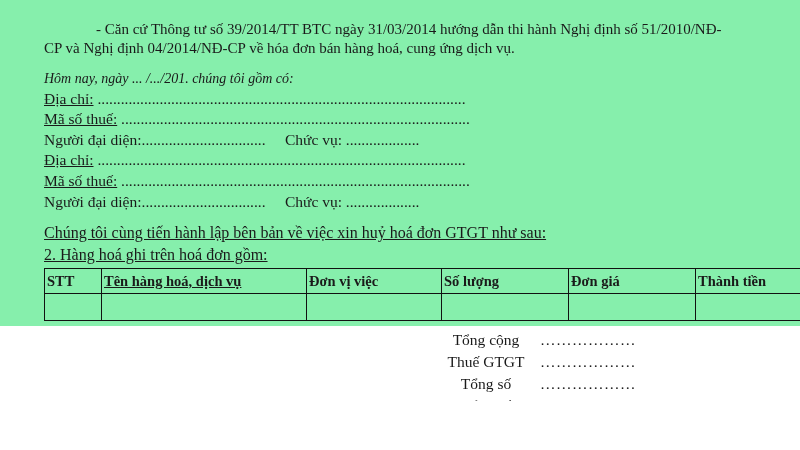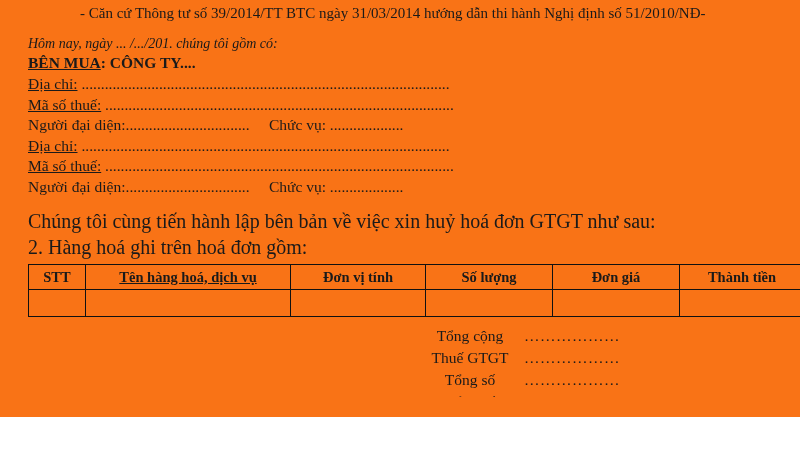--- a/index.html
+++ b/index.html
@@ -10,23 +10,23 @@
   body {
     width: 800px;
     height: 450px;
     overflow: hidden;
     font-family: "Liberation Serif", serif;
     color: #1a1a1a;
   }
   .page {
     position: relative;
     width: 800px;
-    height: 417px;
-    background: #f97316;
-    padding: 0;
+    height: 326px;
+    background: #86efac;
+    padding: 16px;
     box-sizing: border-box;
   }
   .doc-body {
     padding: 4px 28px 0 28px;
   }
   .line {
     font-size: 14px;
     line-height: 1.30;
     white-space: pre-wrap;
   }
@@ -50,35 +50,36 @@
   }
   .gap {
     height: 10px;
   }
   .party-line {
     font-size: 15.5px;
     line-height: 1.33;
     white-space: pre;
   }
   .section-q {
-    font-size: 20px;
+    font-size: 16px;
     line-height: 1.34;
     white-space: pre-wrap;
+    text-decoration: underline;
   }
   table.goods {
     border-collapse: collapse;
     width: 746px;
     margin-top: 3px;
     table-layout: fixed;
   }
   table.goods th, table.goods td {
     border: 1px solid #111;
     font-size: 14.5px;
     font-weight: bold;
-    text-align: center;
+    text-align: left;
     padding: 2px 2px;
     height: 20px;
     font-family: "Liberation Serif", serif;
   }
   table.goods tr.empty td {
     height: 22px;
   }
   .col-stt { width: 52px; }
   .col-name { width: 200px; text-decoration: underline; }
   .col-unit { width: 130px; }
@@ -108,27 +109,27 @@
   }
 </style>
 </head>
 <body>
 
 <div class="page">
   <div class="doc-body">
 
     <div class="intro">
       <span class="ind"></span><span>- Căn cứ Thông tư số 39/2014/TT BTC ngày 31/03/2014 hướng dẫn thi hành Nghị định số  51/2010/NĐ-</span><br>
+      <span>CP và Nghị định 04/2014/NĐ-CP về hóa đơn bán hàng hoá, cung ứng dịch vụ.</span>
     </div>
 
     <div class="gap"></div>
 
     <div class="line italic">Hôm nay, ngày ... /.../201. chúng tôi gồm có:</div>
 
-    <div class="party-line"><span class="bold uline">BÊN MUA</span><span class="bold">: CÔNG TY....</span></div>
 
     <div class="party-line"><span class="uline">Địa chỉ:</span><span> ...............................................................................................</span></div>
 
     <div class="party-line"><span class="uline">Mã số thuế:</span><span> ..........................................................................................</span></div>
 
     <div class="party-line"><span>Người đại diện:</span><span>................................</span><span>     </span><span>Chức vụ:</span><span> ...................</span></div>
 
 
     <div class="party-line"><span class="uline">Địa chỉ:</span><span> ...............................................................................................</span></div>
 
@@ -139,21 +140,21 @@
     <div class="gap"></div>
 
     <div class="section-q">Chúng tôi cùng tiến hành lập bên bản về việc xin huỷ hoá đơn GTGT như sau:</div>
     <div class="section-q">2. Hàng hoá ghi trên hoá đơn gồm:</div>
 
     <table class="goods">
       <thead>
         <tr>
           <th class="col-stt">STT</th>
           <th class="col-name">Tên hàng hoá, dịch vụ</th>
-          <th class="col-unit">Đơn vị tính</th>
+          <th class="col-unit">Đơn vị việc</th>
           <th class="col-qty">Số lượng</th>
           <th class="col-price">Đơn giá</th>
           <th class="col-total">Thành tiền</th>
         </tr>
       </thead>
       <tbody>
         <tr class="empty">
           <td></td>
           <td></td>
           <td></td>

